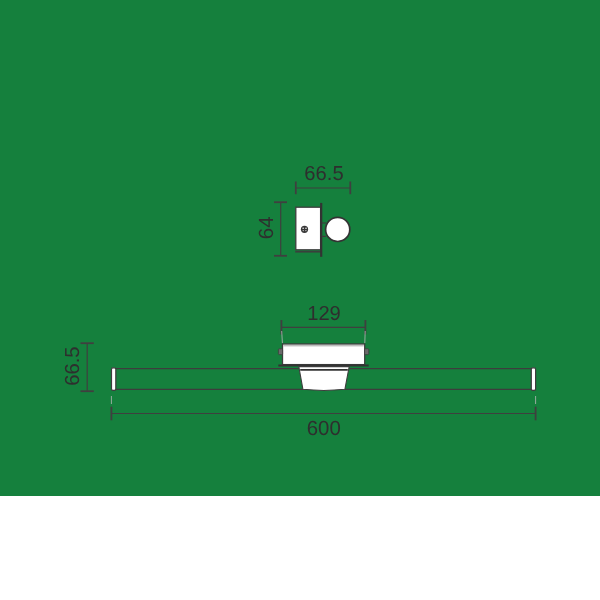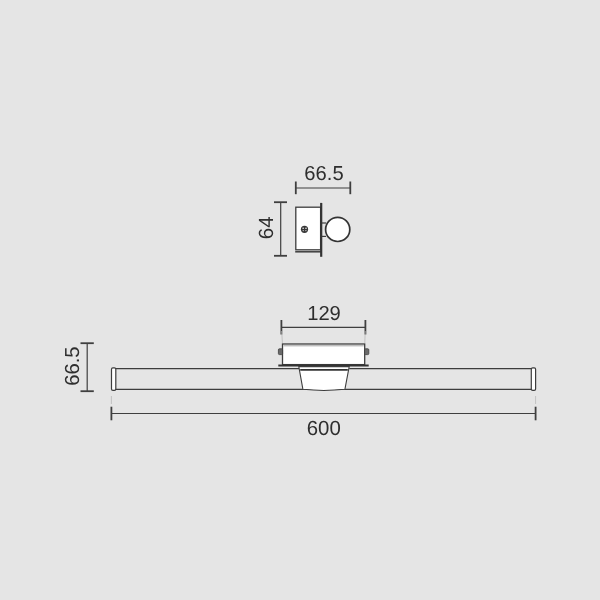--- a/index.html
+++ b/index.html
@@ -1,16 +1,16 @@
 <!DOCTYPE html>
 <html><head>
 <meta charset="utf-8">
 <style>
   html,body{margin:0;padding:0;background:#ffffff;}
-  .page{width:600px;height:600px;position:relative;background:#e5e5e5;overflow:hidden;}
+  .page{width:600px;height:496px;position:relative;background:#15803d;overflow:hidden;}
   svg{display:block;}
   text{font-family:"Liberation Sans", sans-serif;fill:#2e2e2e;text-rendering:geometricPrecision;}
 </style>
 </head>
 <body>
 <div class="page">
 <svg width="600" height="600" viewBox="0 0 600 600">
 
   <text x="324" y="179.8" font-size="20.2" text-anchor="middle">66.5</text>
 

